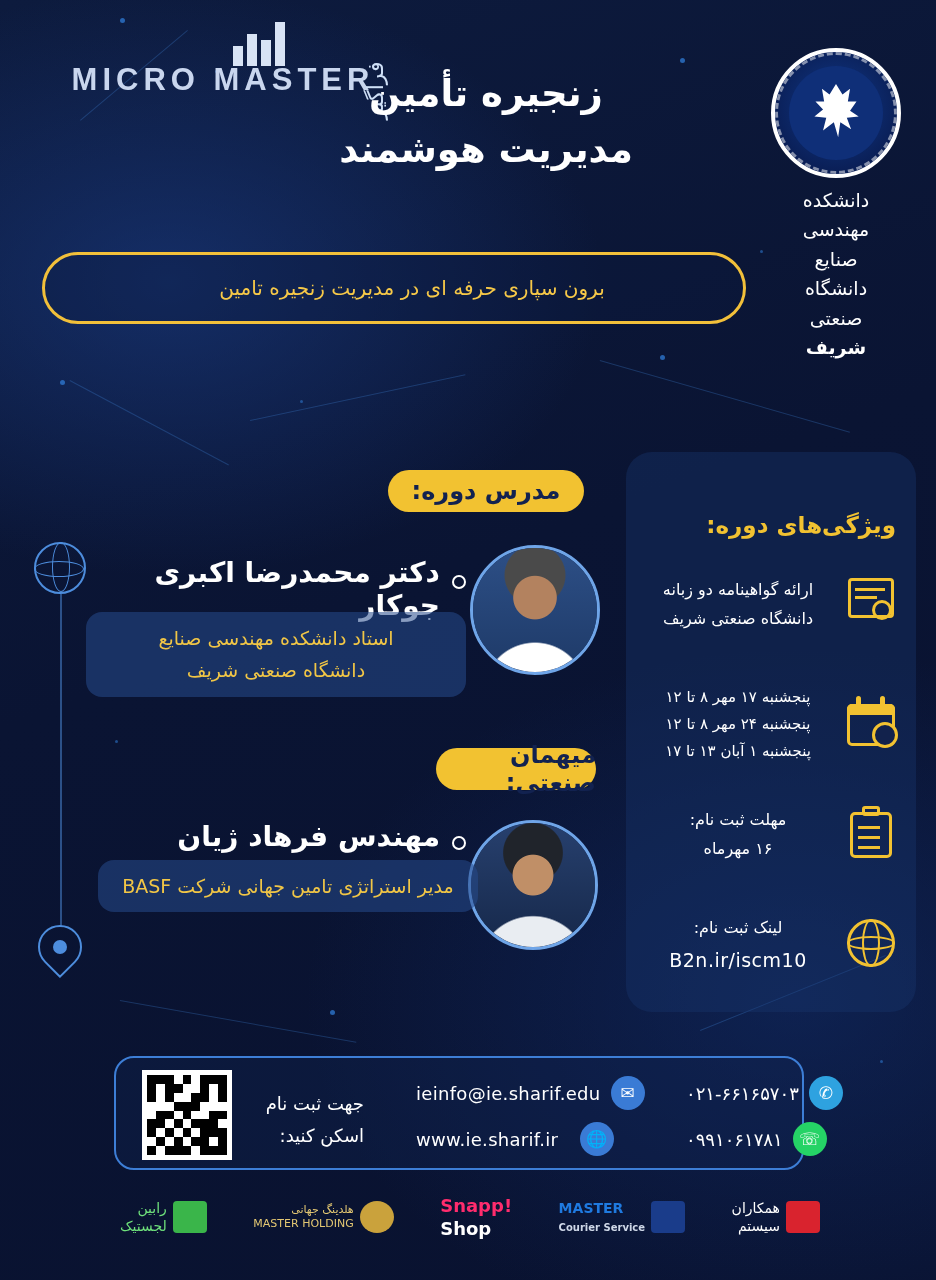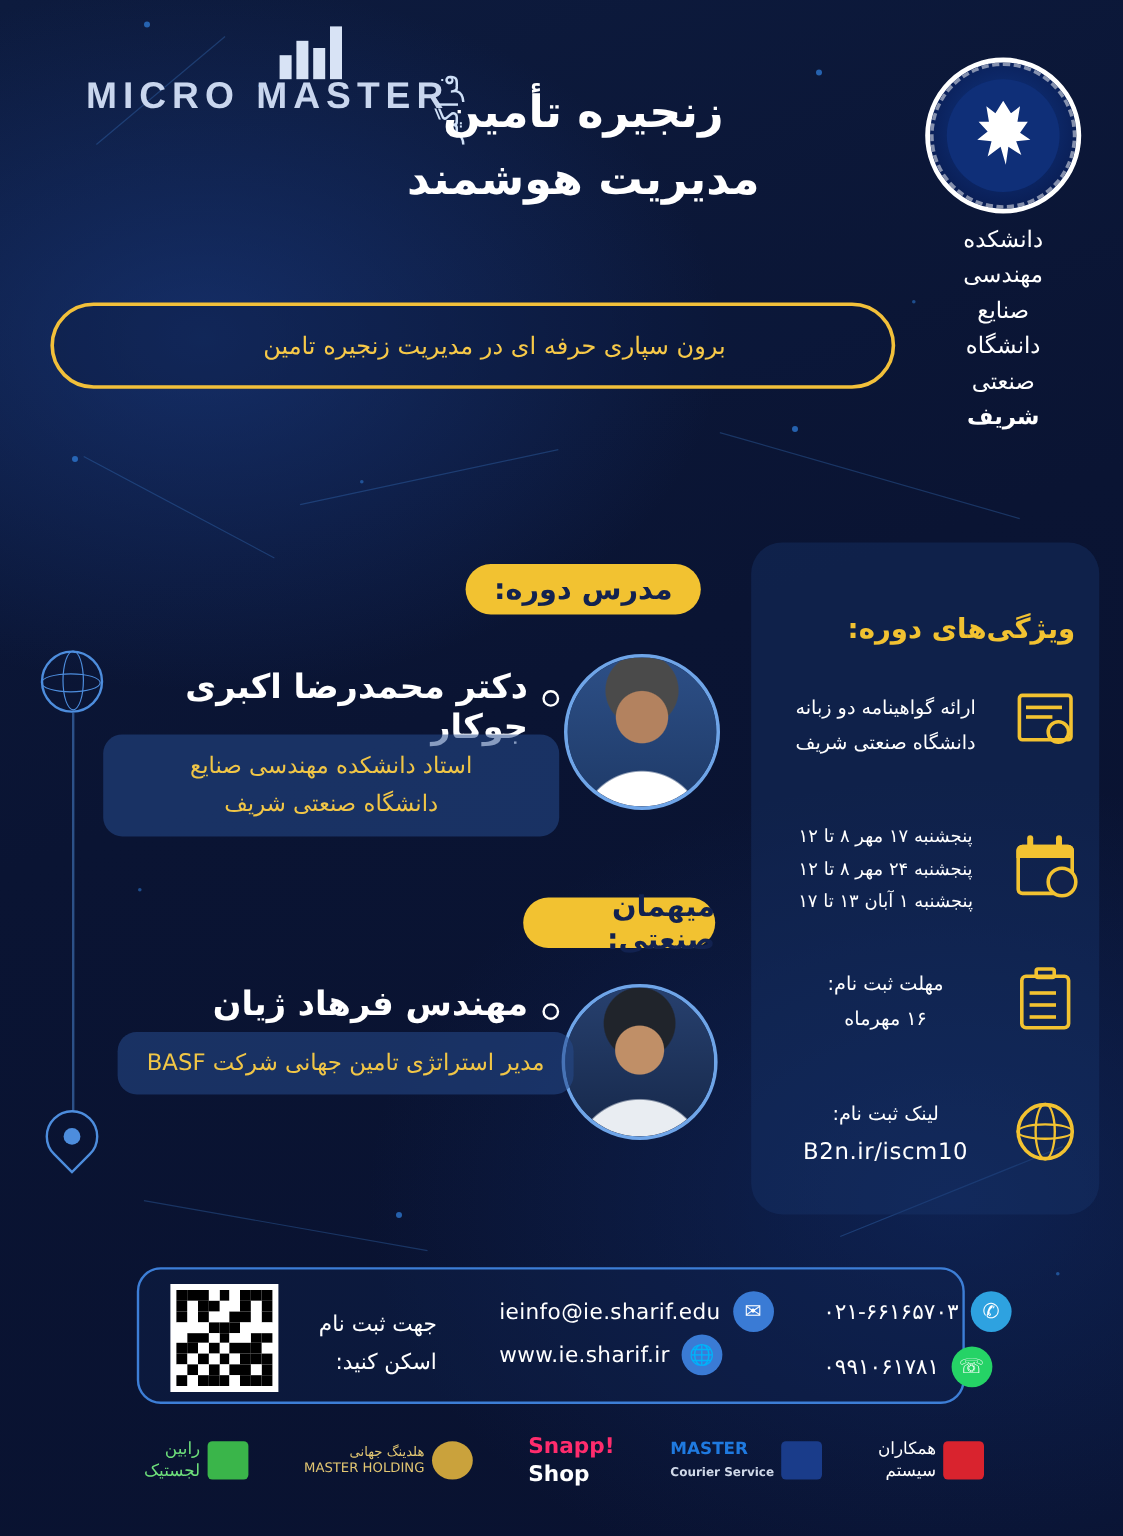--- a/index.html
+++ b/index.html
@@ -493,21 +493,21 @@
 
     <div class="contact-item" style="left:290px; top:18px;">
       <span class="ci-text">ieinfo@ie.sharif.edu</span>
       <span class="ci-icon mail">✉</span>
     </div>
     <div class="contact-item" style="left:560px; top:18px;">
       <span class="ci-text">۰۲۱-۶۶۱۶۵۷۰۳</span>
       <span class="ci-icon phone">✆</span>
     </div>
 
-    <div class="contact-item" style="left:290px; top:54px;">
+    <div class="contact-item" style="left:290px; top:64px;gap:12px;">
       <span class="ci-text">www.ie.sharif.ir</span>
       <span class="ci-icon web">🌐</span>
     </div>
     <div class="contact-item" style="left:560px; top:64px;">
       <span class="ci-text">۰۹۹۱۰۶۱۷۸۱</span>
       <span class="ci-icon whats">☏</span>
     </div>
   </div>
 
   <div class="sponsors">

